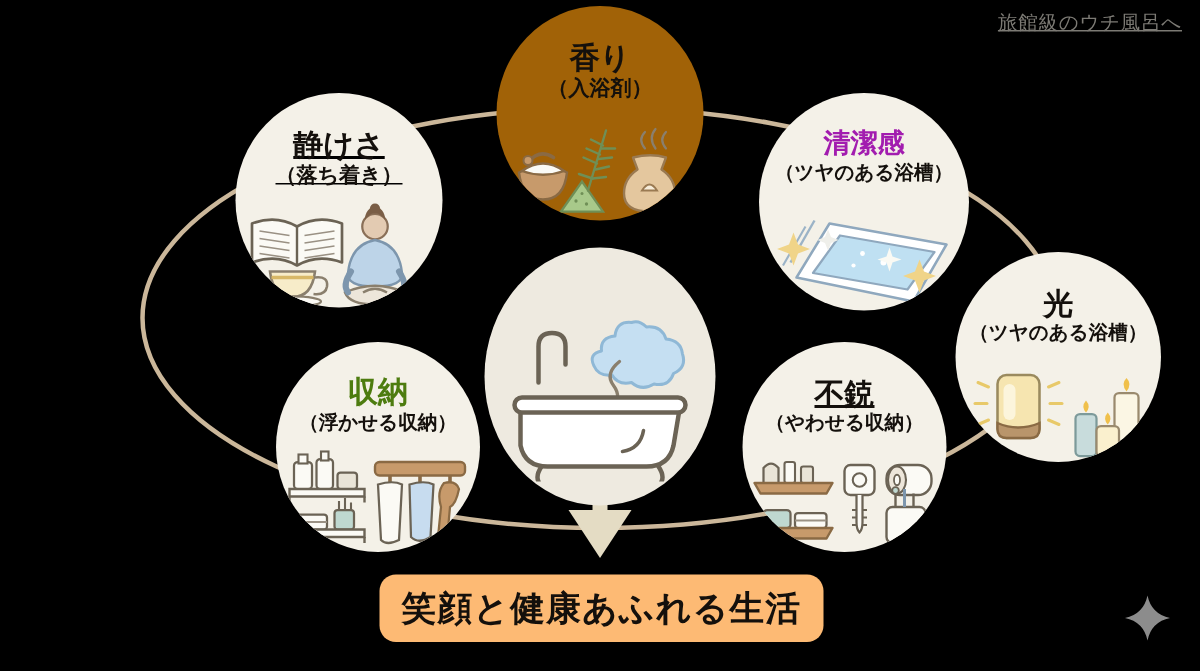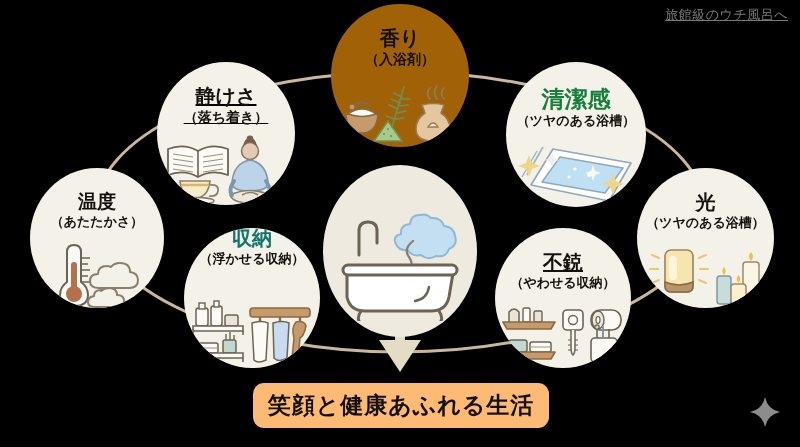--- a/index.html
+++ b/index.html
@@ -171,21 +171,21 @@
           <path d="M66 60 q20 -9 40 0 q-3 8 -20 8 q-17 0 -20 -8 z" fill="#EDE6DA" stroke="#8a7f6d" stroke-width="1.6"></path>
           <path d="M70 46 q-6 9 -2 14" fill="none" stroke="#7d96ad" stroke-width="4" stroke-linecap="round"></path>
           <path d="M102 46 q6 9 2 14" fill="none" stroke="#7d96ad" stroke-width="4" stroke-linecap="round"></path>
           <path d="M78 60 q8 -5 16 0" fill="none" stroke="#8a7f6d" stroke-width="1.5"></path>
         </g>
       </svg>
     </div>
   </div>
 
   <div class="bubble" id="n-seiketsukan" style="left: 506px; top: 62px; width: 140px; height: 145px; background-color: rgb(244, 241, 232);">
-    <div class="b-title" style="font-size: 23px; margin-top: 25px; color: #15803d;">清潔感</div>
+    <div class="b-title" style="font-size: 18px; margin-top: 25px; color: #a21caf;">清潔感</div>
     <div class="b-sub" style="font-size: 13px; margin-top: 3px; color: rgb(20, 16, 12);">（ツヤのある浴槽）</div>
     <div class="b-art">
       <svg width="126" height="66" viewBox="0 0 126 66">
         <g>
           <path d="M40 8 L118 22 L96 60 L18 44 Z" fill="#FFFFFF" stroke="#8FA8BE" stroke-width="1.7" stroke-linejoin="round"></path>
           <path d="M47 16 L110 27 L92 52 L29 41 Z" fill="#BFE0F2" stroke="#8FA8BE" stroke-width="1.5" stroke-linejoin="round"></path>
           <path d="M30 6 L14 34" stroke="#9bb3c7" stroke-width="1.6" fill="none"></path>
           <path d="M24 10 L9 36" stroke="#9bb3c7" stroke-width="1.4" fill="none"></path>
           <circle cx="62" cy="28" r="1.6" fill="#FFFFFF"></circle>
           <circle cx="76" cy="34" r="2" fill="#FFFFFF"></circle>
@@ -194,44 +194,20 @@
         <g fill="#F0D488">
           <path d="M16 14 L19 22 L27 25 L19 28 L16 36 L13 28 L5 25 L13 22 Z"></path>
           <path d="M39 12 L41 17 L46 19 L41 21 L39 26 L37 21 L32 19 L37 17 Z" fill="#EFEFEA"></path>
           <path d="M80 24 L82 30 L88 32 L82 34 L80 40 L78 34 L72 32 L78 30 Z" fill="#FAFAF4"></path>
           <path d="M100 32 L103 40 L111 43 L103 46 L100 54 L97 46 L89 43 L97 40 Z"></path>
         </g>
       </svg>
     </div>
   </div>
 
-  <div class="bubble" id="n-ondo" style="left: 30px; top: 168px; width: 134px; height: 140px; background-color: rgb(244, 241, 232);">
-    <div class="b-title" style="font-size: 19px; margin-top: 24px; color: rgb(20, 16, 12);">温度</div>
-    <div class="b-sub" style="font-size: 13px; margin-top: 3px; color: rgb(20, 16, 12);">（あたたかさ）</div>
-    <div class="b-art">
-      <svg width="112" height="64" viewBox="0 0 112 64">
-        <g>
-          <path d="M26 8 q0 -7 7 -7 q7 0 7 7 L40 38 q7 5 7 13 q0 11 -14 11 q-14 0 -14 -11 q0 -8 7 -13 z" fill="#FBFAF5" stroke="#6b6355" stroke-width="2"></path>
-          <circle cx="33" cy="50" r="8" fill="#B4714E"></circle>
-          <rect x="30" y="18" width="6" height="28" rx="3" fill="#B4714E"></rect>
-          <g stroke="#6b6355" stroke-width="1.5">
-            <path d="M41 14 L49 14"></path>
-              <path d="M41 20 L47 20"></path>
-              <path d="M41 26 L49 26"></path>
-            <path d="M41 32 L47 32"></path>
-              <path d="M41 38 L49 38"></path>
-          </g>
-        </g>
-        <g fill="none" stroke="#8a7f6d" stroke-width="2" stroke-linejoin="round">
-          <path d="M66 22 q-9 0 -9 8 q-8 0 -8 7 q0 7 9 7 l30 0 q9 0 9 -8 q0 -7 -8 -8 q0 -9 -10 -9 q-6 0 -9 4 q-2 -1 -4 -1 z"></path>
-          <path d="M60 46 q-7 0 -7 6 q-6 1 -6 6 q0 5 7 5 l22 0 q7 0 7 -6 q0 -6 -7 -6 q0 -7 -8 -7 q-5 0 -8 3 z"></path>
-        </g>
-      </svg>
-    </div>
-  </div>
 
   <div class="bubble" id="n-hikari" style="left: 637px; top: 168px; width: 137px; height: 140px; background-color: rgb(244, 241, 232);">
     <div class="b-title" style="font-size: 20px; margin-top: 24px; color: rgb(20, 16, 12);">光</div>
     <div class="b-sub" style="font-size: 13px; margin-top: 3px; color: rgb(20, 16, 12);">（ツヤのある浴槽）</div>
     <div class="b-art">
       <svg width="118" height="66" viewBox="0 0 118 66">
         <g>
           <rect x="18" y="8" width="28" height="42" rx="6" fill="#F6E5B0" stroke="#9a8a5e" stroke-width="1.7"></rect>
           <path d="M18 40 q14 6 28 0 L46 44 q0 6 -6 6 L24 50 q-6 0 -6 -6 z" fill="#B9956B" stroke="#8a6a44" stroke-width="1.6"></path>
           <rect x="22" y="14" width="8" height="24" rx="4" fill="#FCF5DC"></rect>
@@ -250,21 +226,21 @@
           <rect x="84" y="42" width="15" height="20" rx="3" fill="#FAF0CE" stroke="#9a8a6e" stroke-width="1.5"></rect>
           <path d="M104 19 q-4 -5 0 -9 q4 4 0 9 z" fill="#F0C04A"></path>
           <path d="M77 33 q-3.5 -4 0 -8 q3.5 4 0 8 z" fill="#F0C04A"></path>
           <path d="M91.5 41 q-3.5 -4 0 -8 q3.5 4 0 8 z" fill="#F0C04A"></path>
         </g>
       </svg>
     </div>
   </div>
 
   <div class="bubble" id="n-shuno" style="left: 184px; top: 228px; width: 136px; height: 140px; background-color: rgb(244, 241, 232);">
-    <div class="b-title" style="font-size: 20px; color: #0f766e; font-family: Liberation Serif, serif;">収納</div>
+    <div class="b-title" style="font-size: 20px; margin-top: 24px; color: #4d7c0f; font-family: Liberation Serif, serif;">収納</div>
     <div class="b-sub" style="font-size: 13px; margin-top: 3px; color: rgb(20, 16, 12);">（浮かせる収納）</div>
     <div class="b-art">
       <svg width="124" height="70" viewBox="0 0 124 70">
         <g>
           <rect x="6" y="10" width="12" height="18" rx="2.5" fill="#FBFAF5" stroke="#6b6355" stroke-width="1.5"></rect>
           <rect x="9" y="5" width="6" height="6" fill="#FBFAF5" stroke="#6b6355" stroke-width="1.4"></rect>
           <rect x="21" y="8" width="11" height="20" rx="2.5" fill="#FBFAF5" stroke="#6b6355" stroke-width="1.5"></rect>
           <rect x="24" y="3" width="5" height="6" fill="#FBFAF5" stroke="#6b6355" stroke-width="1.4"></rect>
           <rect x="35" y="17" width="13" height="11" rx="2" fill="#E9E4D7" stroke="#6b6355" stroke-width="1.5"></rect>
           <path d="M3 28 L53 28 L53 33 L3 33 Z" fill="#FBFAF5" stroke="#6b6355" stroke-width="1.6"></path>

